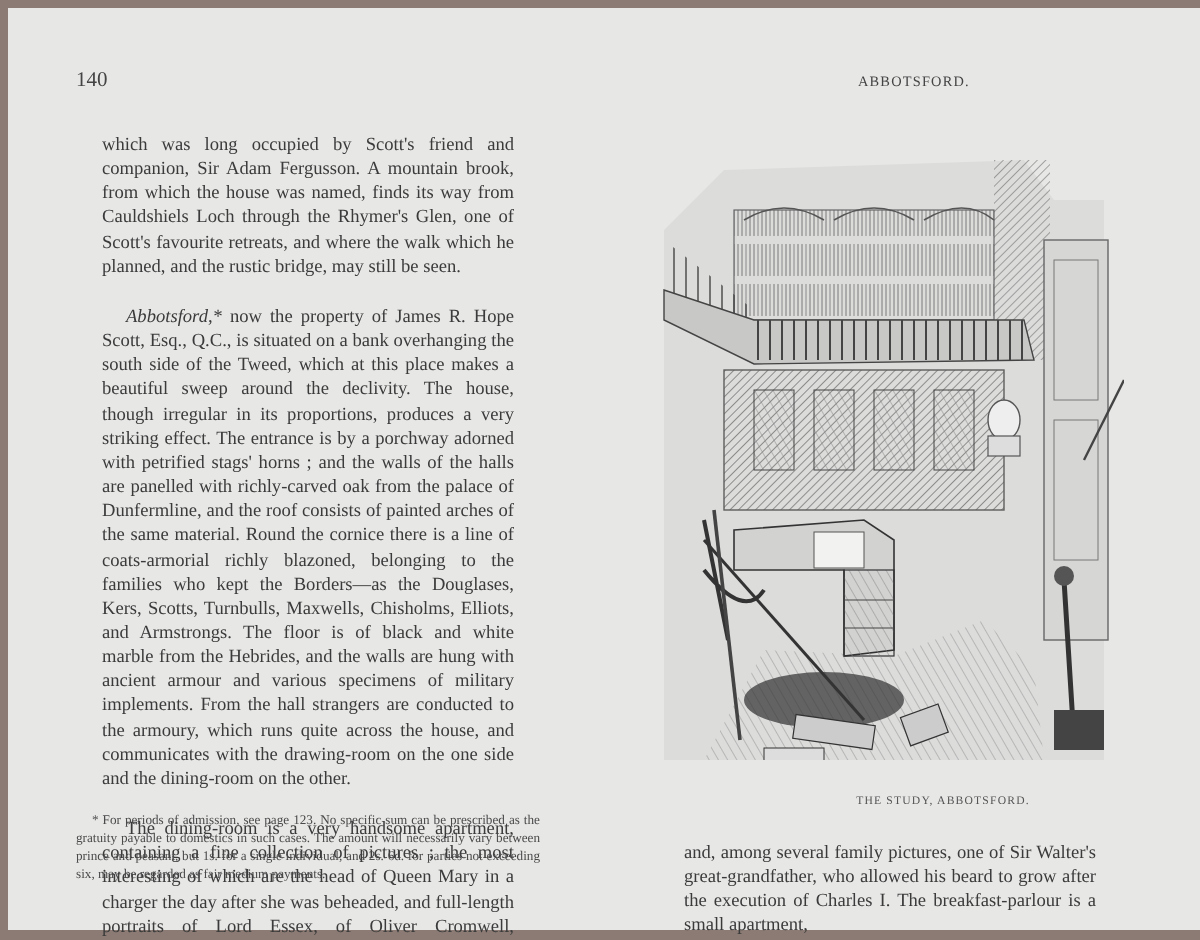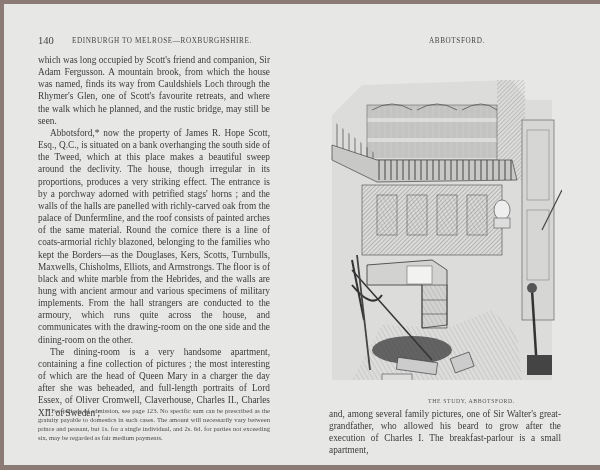--- a/index.html
+++ b/index.html
@@ -26,44 +26,43 @@
   .left .header .pnum { left:0; }
   .left .header .running { left:34px; }
   .right .header .running { left:100px; }
   .right .header .pnum { right:2px; }
   .body {
     position:absolute; left:34px; width:232px;
     font-size:9.3px; line-height:12.15px;
     text-align:justify; color:#3b3b3b;
   }
   .left .body { top:50px; }
-  .body p { margin:0; }
+  .body p { margin:13px; }
   .body p.indent { text-indent:12px; }
-  .body .it { }
+  .body .it { font-style:italic; }
   .footnote {
     position:absolute; left:34px; width:232px; top:402px;
     font-size:6.6px; line-height:9.1px; text-align:justify; color:#4a4a4a;
     text-indent:8px;
   }
   .illus {
     position:absolute; left:27px; top:56px; width:240px; height:320px;
   }
   .caption {
     position:absolute; top:394px; left:0; right:0;
     text-align:center; font-size:5.8px; letter-spacing:0.6px; color:#555;
   }
   .right .body { top:404px; }
 </style>
 </head>
 <body>
 
 <div class="page left">
   <div class="header">
     <span class="pnum">140</span>
-    <span class="running">EDINBURGH TO MELROSE—ROXBURGHSHIRE.</span>
   </div>
   <div class="body">
     <p>which was long occupied by Scott's friend and companion, Sir Adam Fergusson. A mountain brook, from which the house was named, finds its way from Cauldshiels Loch through the Rhymer's Glen, one of Scott's favourite retreats, and where the walk which he planned, and the rustic bridge, may still be seen.</p>
     <p class="indent"><span class="it">Abbotsford,*</span><span> now the property of James R. Hope Scott, Esq., Q.C., is situated on a bank overhanging the south side of the Tweed, which at this place makes a beautiful sweep around the declivity. The house, though irregular in its proportions, produces a very striking effect. The entrance is by a porchway adorned with petrified stags' horns ; and the walls of the halls are panelled with richly-carved oak from the palace of Dunfermline, and the roof consists of painted arches of the same material. Round the cornice there is a line of coats-armorial richly blazoned, belonging to the families who kept the Borders—as the Douglases, Kers, Scotts, Turnbulls, Maxwells, Chisholms, Elliots, and Armstrongs. The floor is of black and white marble from the Hebrides, and the walls are hung with ancient armour and various specimens of military implements. From the hall strangers are conducted to the armoury, which runs quite across the house, and communicates with the drawing-room on the one side and the dining-room on the other.</span></p>
     <p class="indent">The dining-room is a very handsome apartment, containing a fine collection of pictures ; the most interesting of which are the head of Queen Mary in a charger the day after she was beheaded, and full-length portraits of Lord Essex, of Oliver Cromwell, Claverhouse, Charles II., Charles XII. of Sweden ;</p>
   </div>
   <div class="footnote">* For periods of admission, see page 123. No specific sum can be prescribed as the gratuity payable to domestics in such cases. The amount will necessarily vary between prince and peasant, but 1s. for a single individual, and 2s. 6d. for parties not exceeding six, may be regarded as fair medium payments.</div>
 </div>
 
 <div class="page right">

